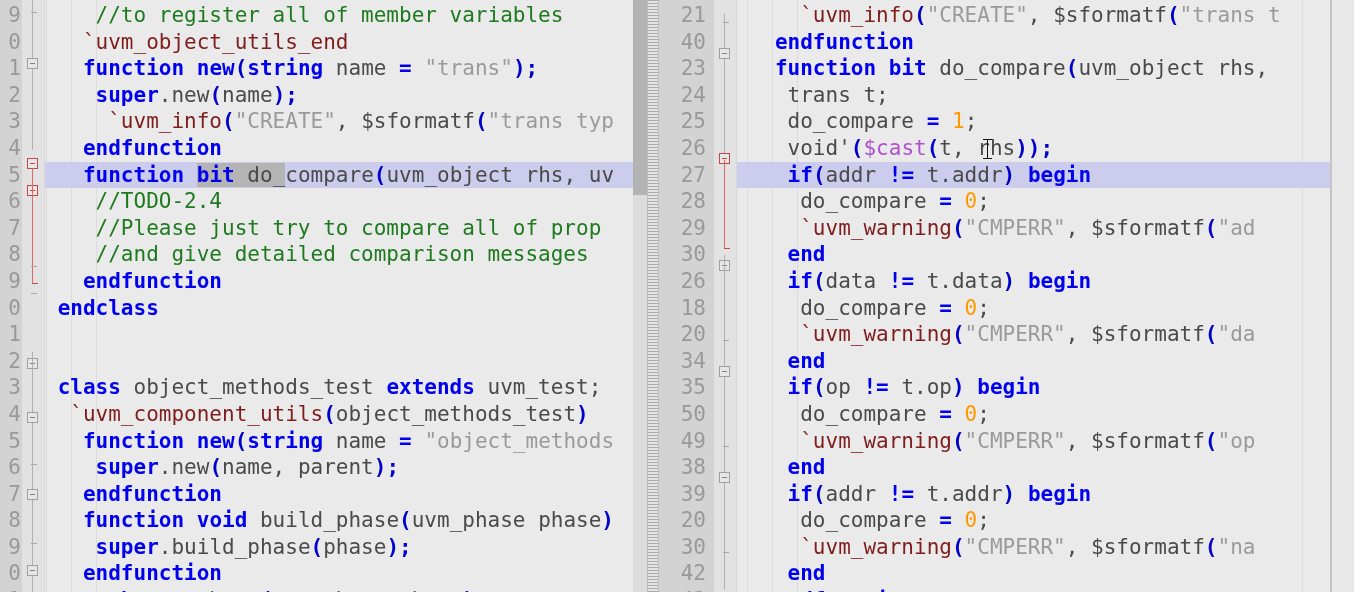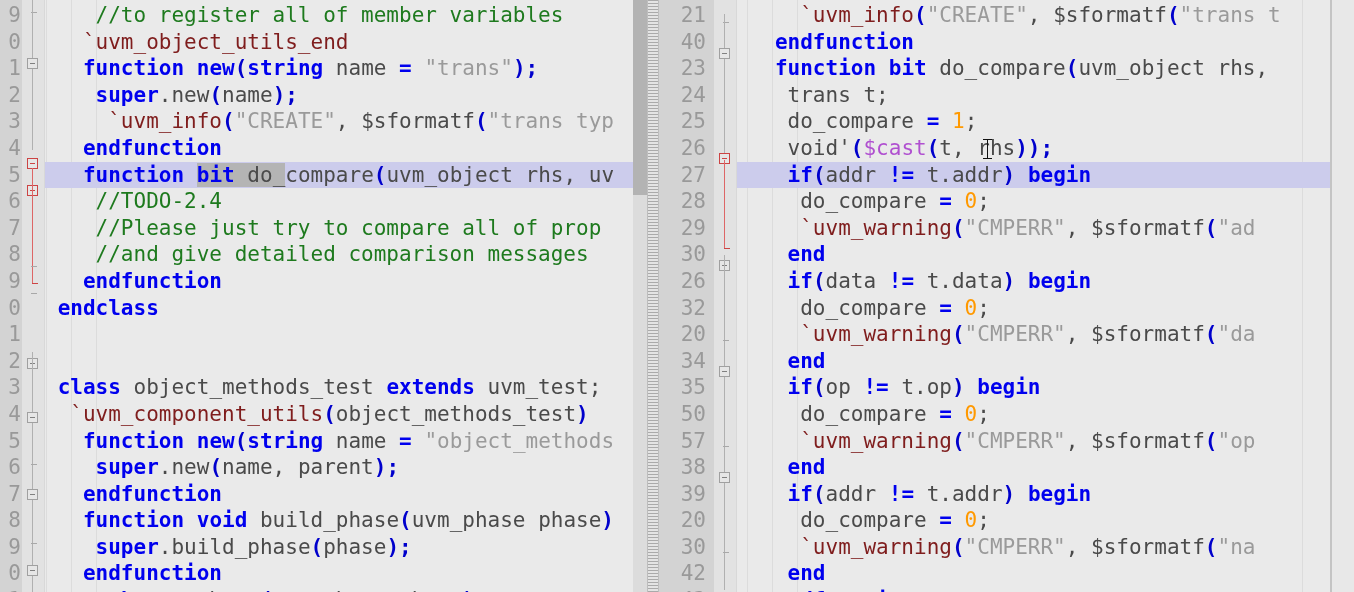--- a/index.html
+++ b/index.html
@@ -181,26 +181,26 @@
         <div class="ln">40</div>
         <div class="ln">23</div>
         <div class="ln">24</div>
         <div class="ln">25</div>
         <div class="ln">26</div>
         <div class="ln">27</div>
         <div class="ln">28</div>
         <div class="ln">29</div>
         <div class="ln">30</div>
         <div class="ln">26</div>
-        <div class="ln">32</div>
+        <div class="ln">18</div>
         <div class="ln">20</div>
         <div class="ln">34</div>
         <div class="ln">35</div>
         <div class="ln">50</div>
-        <div class="ln">57</div>
+        <div class="ln">49</div>
         <div class="ln">38</div>
         <div class="ln">39</div>
         <div class="ln">20</div>
         <div class="ln">30</div>
         <div class="ln">42</div>
         <div class="ln">43</div>
       </div>
     <div class="foldcol foldcol-right" id="right-foldcol">
         <div class="fold-tick" style="top: 22px;"></div>
         <div class="fold-line" style="top: 14px; height: 140px;"></div>

